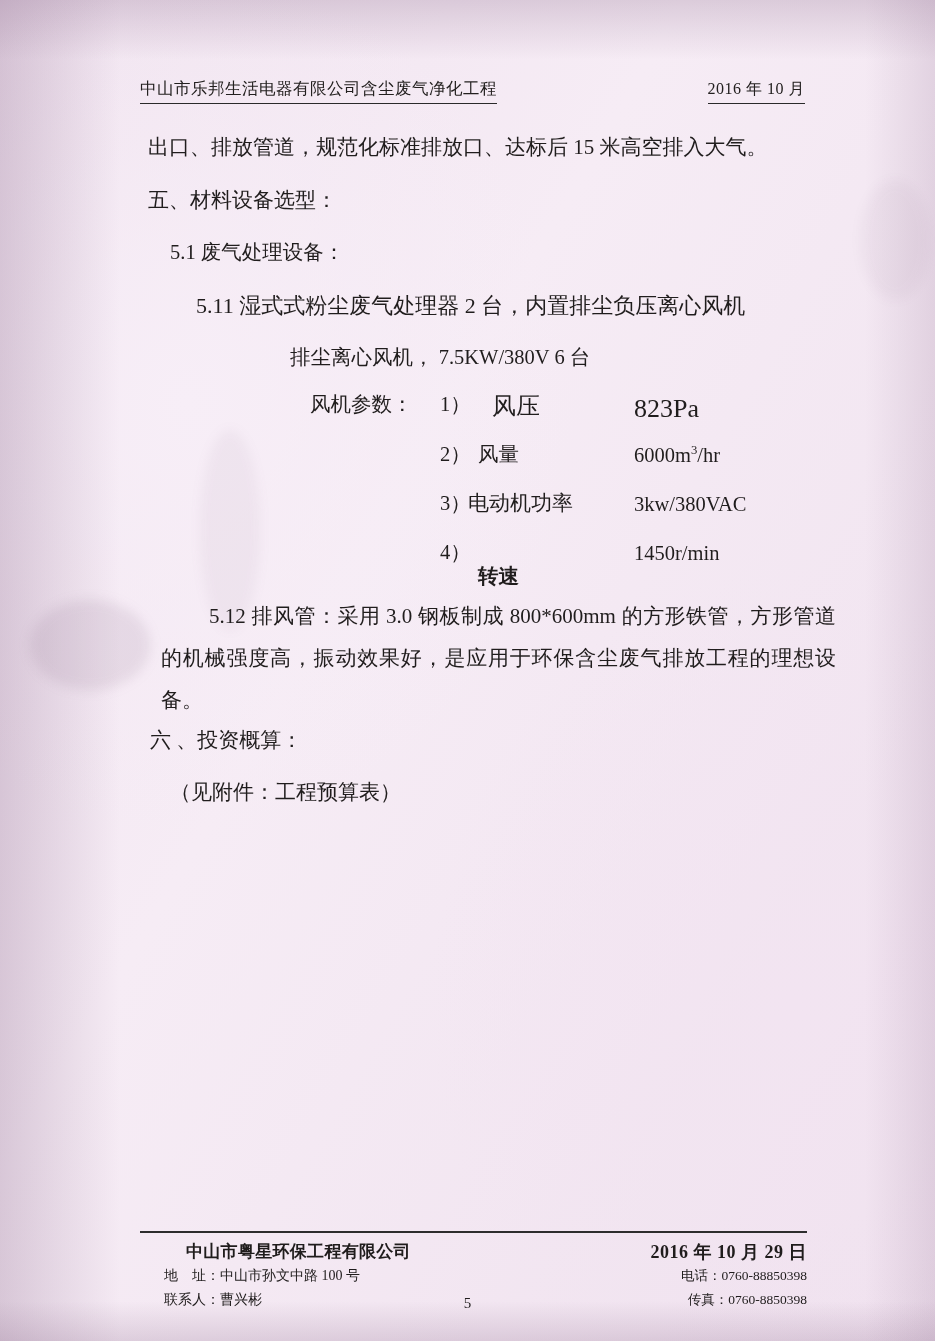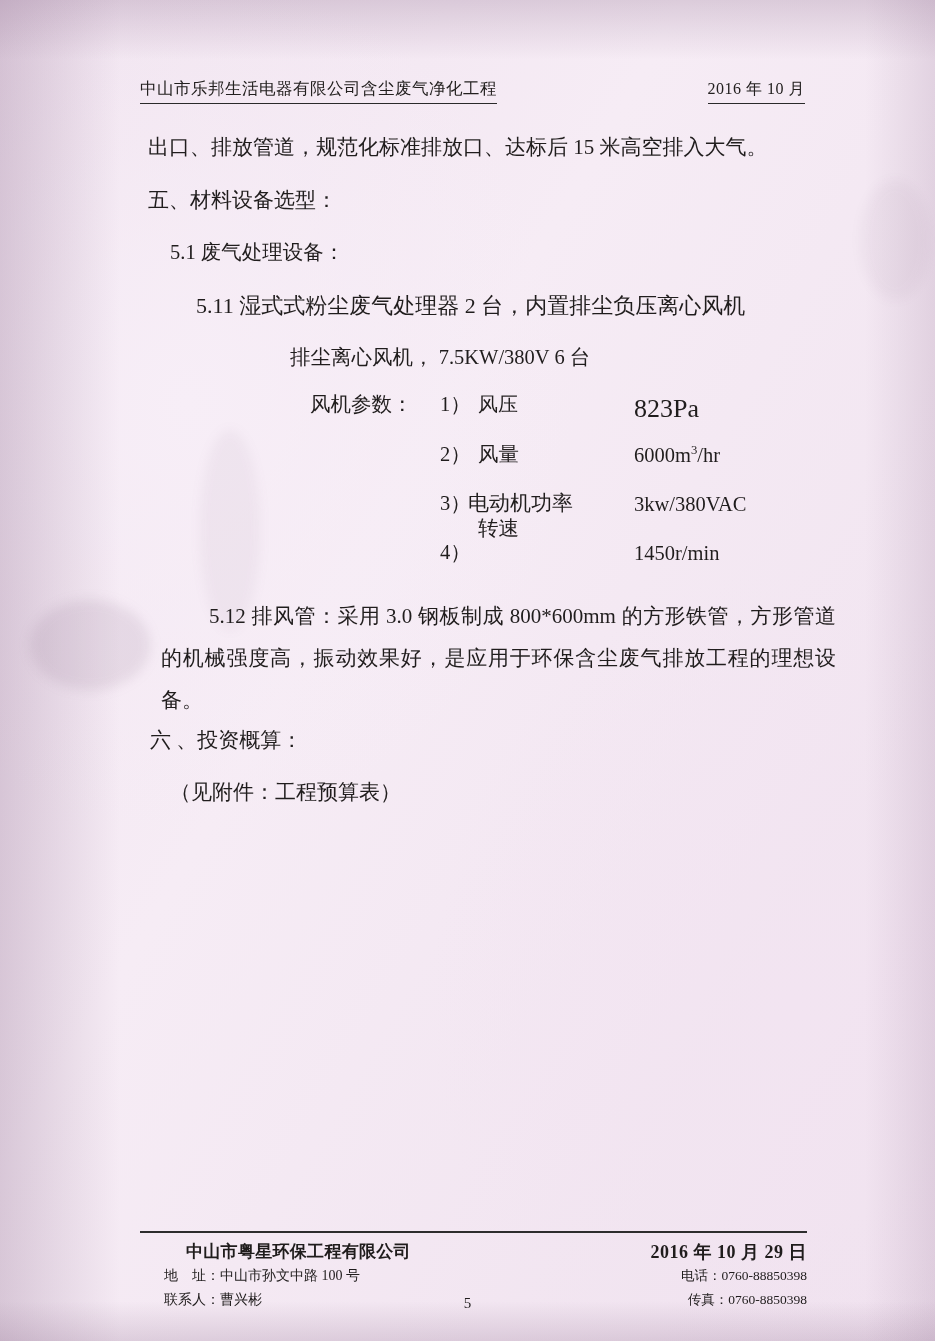--- a/index.html
+++ b/index.html
@@ -184,33 +184,33 @@
 
     <div class="line" style="left:170px;top:240px;font-size:20.5px;">5.1 废气处理设备：</div>
 
     <div class="line" style="left:196px;top:293px;font-size:22px;">5.11 湿式式粉尘废气处理器 2 台，内置排尘负压离心风机</div>
 
     <div class="line" style="left:290px;top:345px;font-size:20.5px;">排尘离心风机， 7.5KW/380V      6 台</div>
 
     <div class="line" style="left:290px;top:392px;font-size:20.5px;margin-left:20px;">风机参数：</div>
 
     <div class="line" style="left:440px;top:392px;font-size:20.5px;">1）</div>
-    <div class="line" style="left:478px;top:392px;font-size:20px;">风压</div>
+    <div class="line" style="left:492px;top:392px;font-size:24px;">风压</div>
     <div class="line num" style="left:634px;top:393px;font-size:26px;">823Pa</div>
 
     <div class="line" style="left:440px;top:442px;font-size:20.5px;">2）</div>
     <div class="line" style="left:478px;top:442px;font-size:20.5px;">风量</div>
     <div class="line num" style="left:634px;top:443px;font-size:20.5px;">6000m<span class="sup">3</span>/hr</div>
 
     <div class="line" style="left:440px;top:491px;font-size:20.5px;">3）</div>
     <div class="line" style="left:468px;top:491px;font-size:21px;">电动机功率</div>
     <div class="line num" style="left:634px;top:492px;font-size:20.5px;">3kw/380VAC</div>
 
     <div class="line" style="left:440px;top:540px;font-size:20.5px;">4）</div>
-    <div class="line" style="left:478px;top:516px;font-size:20.5px;">转速</div>
+    <div class="line" style="left:478px;top:564px;font-size:20.5px;font-weight:bold;">转速</div>
     <div class="line num" style="left:634px;top:541px;font-size:20.5px;">1450r/min</div>
 
     <div class="para" style="left:148px;top:595px;width:675px;text-indent:48px;text-align:justify;margin-left:13px;">5.12 排风管：采用 3.0 钢板制成 800*600mm 的方形铁管，方形管道的机械强度高，振动效果好，是应用于环保含尘废气排放工程的理想设备。</div>
 
     <div class="line" style="left:150px;top:728px;">六 、投资概算：</div>
 
     <div class="line" style="left:170px;top:780px;">（见附件：工程预算表）</div>
 
     <div class="footer-rule"></div>
 

